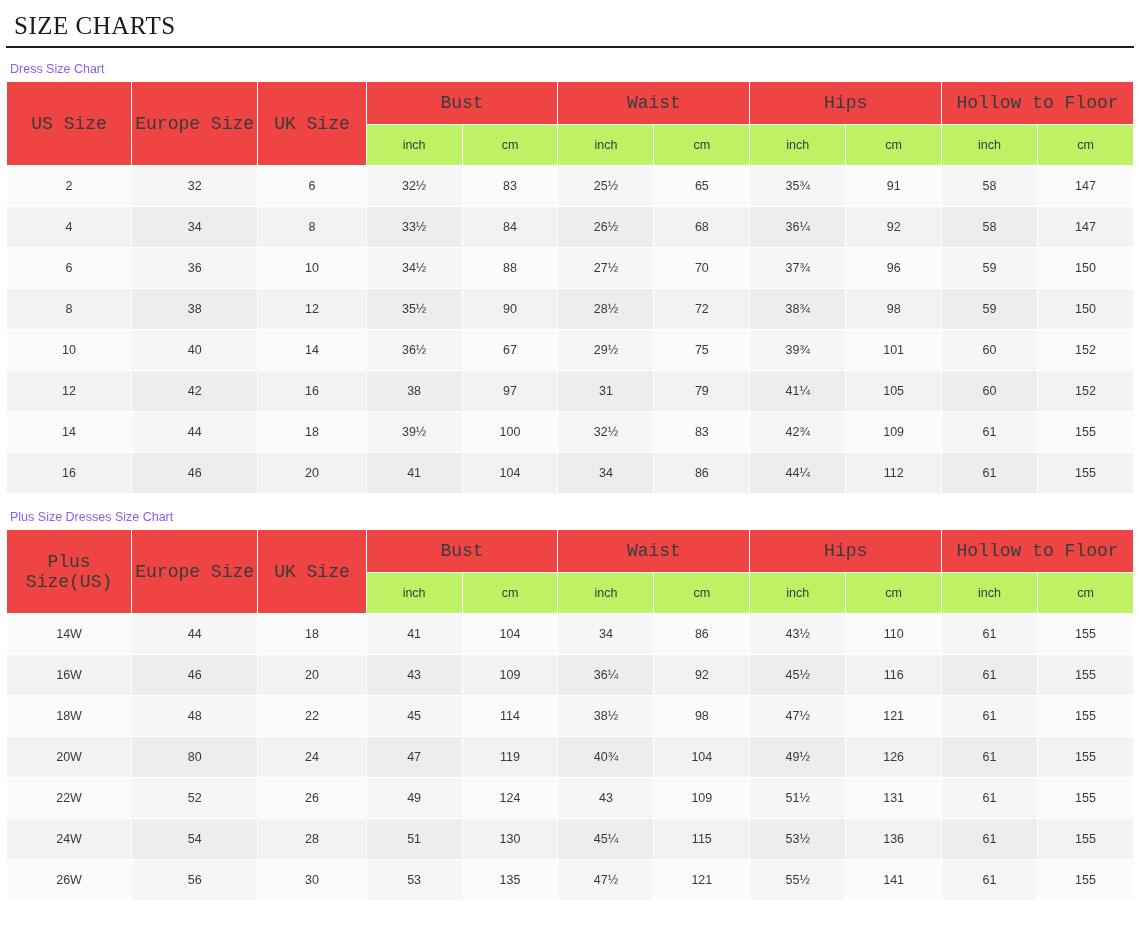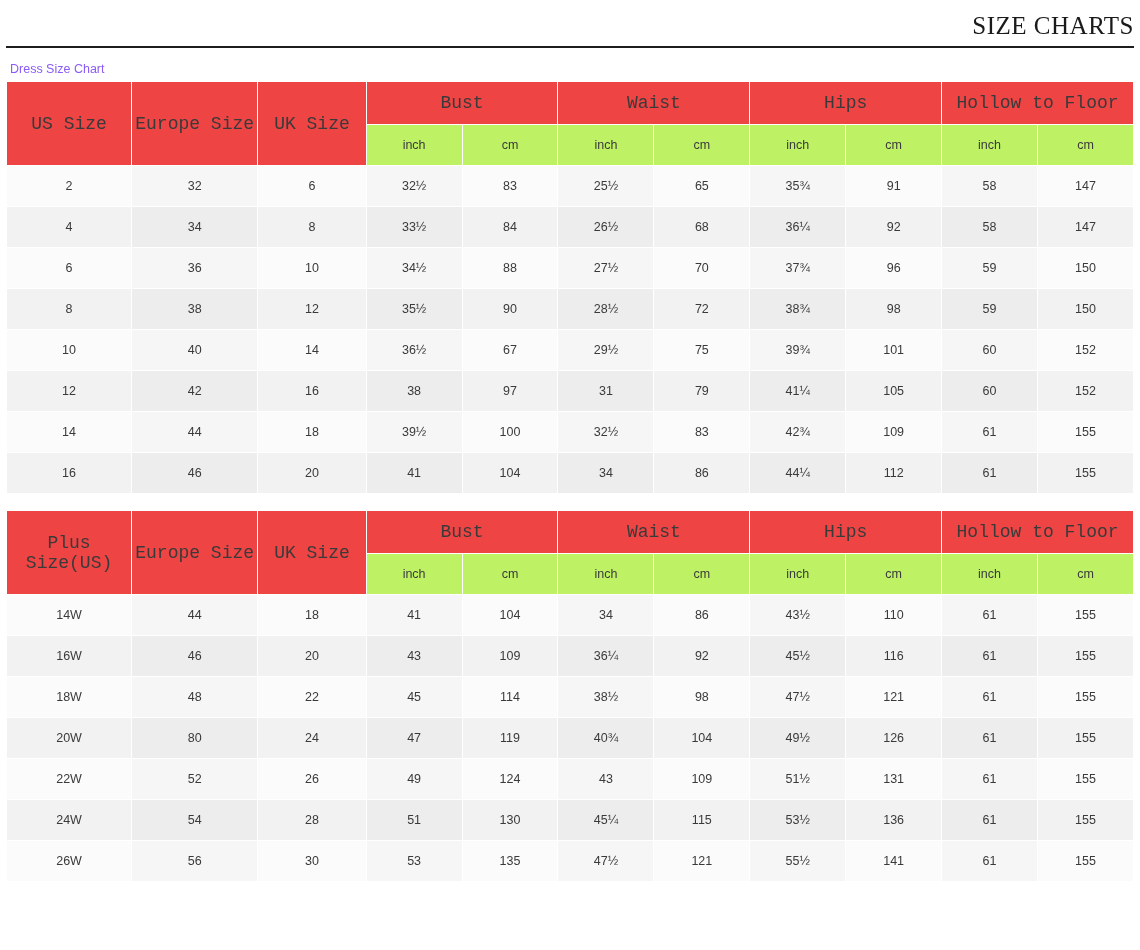--- a/index.html
+++ b/index.html
@@ -21,21 +21,20 @@
     padding: 0 6px;
     position: relative;
   }
   .page-title {
     font-family: "Liberation Serif", serif;
     font-size: 25px;
     letter-spacing: 0.5px;
     color: #1a1a1a;
     padding: 12px 0 6px 8px;
     font-weight: 400;
-    text-align: right;
   }
   .title-rule {
     border: 0;
     border-top: 2px solid #1d1d1d;
     margin: 0 0 14px 0;
   }
   .chart-label {
     font-size: 12.5px;
     color: #8b5cf6;
     margin: 0 0 5px 4px;
@@ -241,20 +240,21 @@
         <td class="data-cell alt">34</td>
         <td class="data-cell">86</td>
         <td class="data-cell alt">44¼</td>
         <td class="data-cell">112</td>
         <td class="data-cell alt">61</td>
         <td class="data-cell">155</td>
       </tr>
     </tbody>
   </table>
 
+  <div class="chart-label">Plus Size Dresses Size Chart</div>
   <table class="size-table">
     <colgroup>
       <col class="c0">
         <col class="c1">
         <col class="c2">
         <col class="c3">
         <col class="c4">
       <col class="c5">
         <col class="c6">
         <col class="c7">

